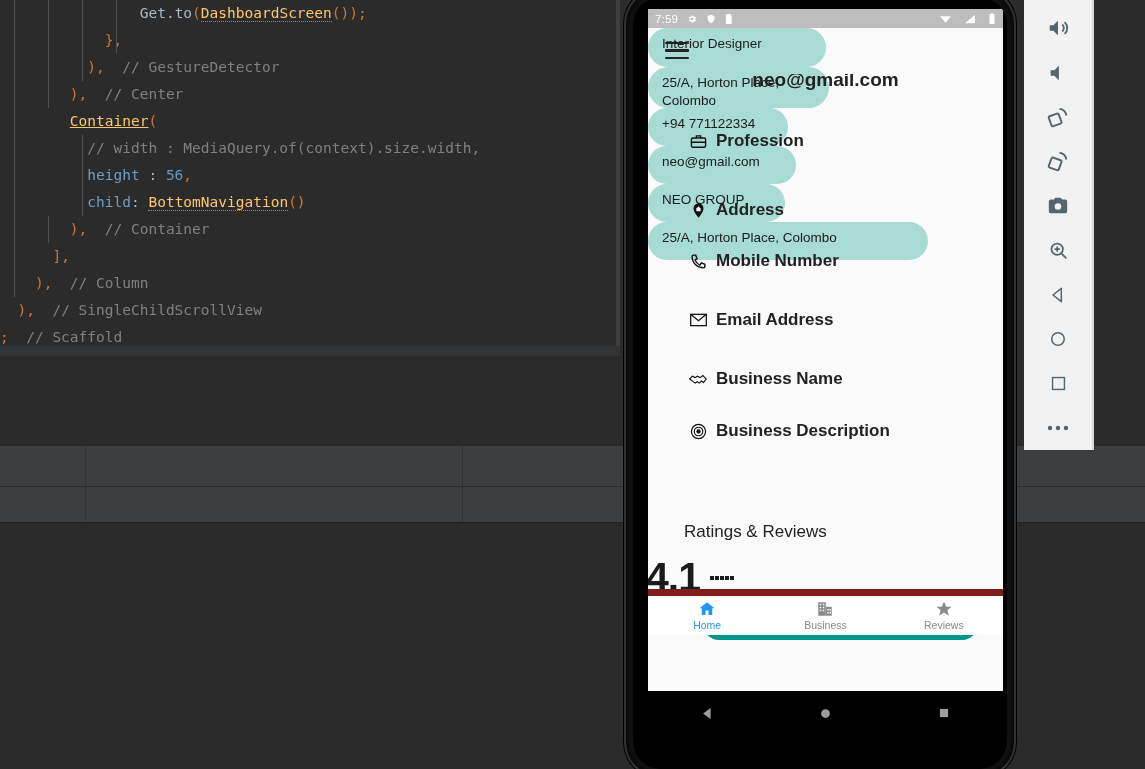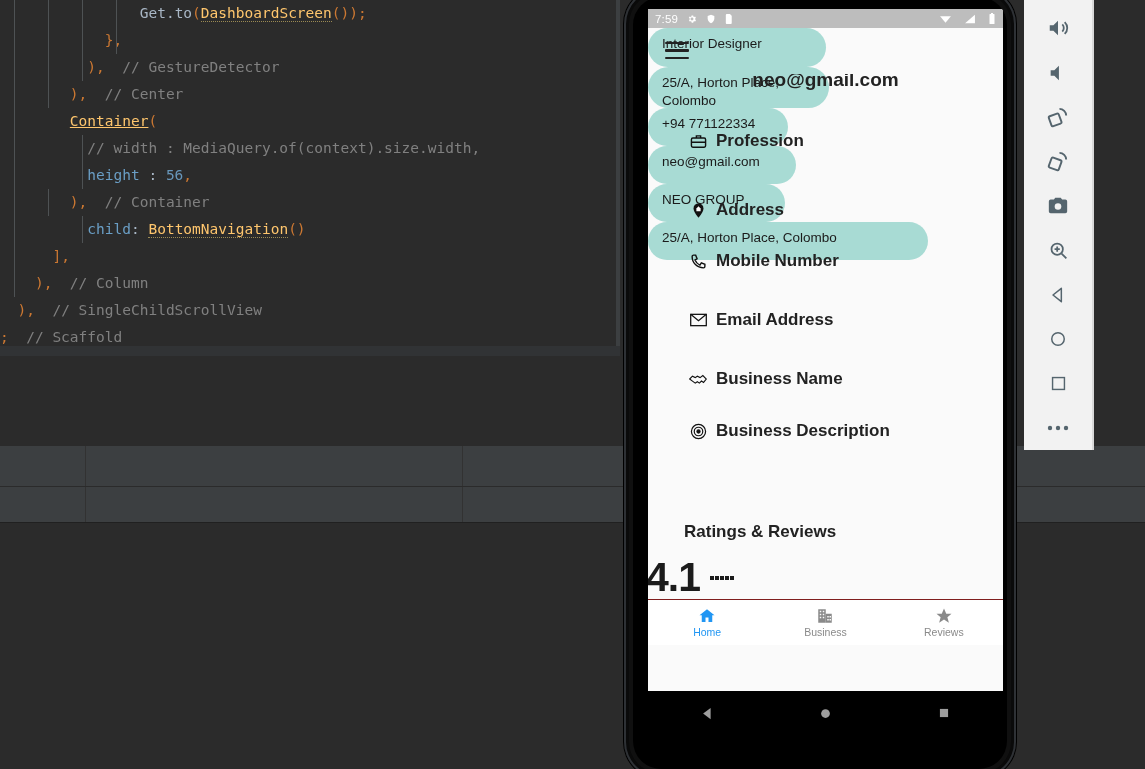--- a/index.html
+++ b/index.html
@@ -58,33 +58,33 @@
   #menu-btn span { display:block; height:2.4px; background:#222; margin-bottom:5px; border-radius:1px; }
   #email-top { position:absolute; left:0; top:46px; width:100%; text-align:center;
                font-size:19px; font-weight:700; color:#222; height:18px; overflow:hidden; line-height:12px; }
 
   .field-row { position:absolute; left:0; width:100%; display:flex; align-items:center;margin-left:28px; }
   .f-icon { width:24px; margin-left:10px; display:flex; justify-content:center; align-items:center; color:#111; }
   .f-label { font-size:17px; font-weight:700; color:#222; margin-left:6px; white-space:nowrap; }
   .pill { background:#a8dbd4; border-radius:22px; display:flex; align-items:flex-start;
           padding:7px 14px; color:#1b1b1b; font-size:13.5px; line-height:18px; }
 
-  #sec-title { position:absolute; left:36px; top:494px; font-size:17px; font-weight:700; color:#222; }
+  #sec-title { position:absolute; left:36px; top:494px; font-size:17px; font-weight:400; color:#222; }
   #rating { position:absolute; left:-2px; top:527px; display:flex; align-items:center; }
   #rating-val { font-size:41px; font-weight:700; color:#1b1b1b; letter-spacing:-1px; line-height:44px; }
   #rating-stars { margin-left:10px; margin-top:2px; display:flex; gap:1px; }
   #rating-stars i { display:block; width:4px; height:4px; background:#1b1b1b; font-style:normal; }
 
   #edit-btn { position:absolute; left:55px; top:580px; width:275px; height:32px; background:#009688;
               border-radius:18px; color:#fff; font-size:13.5px; display:flex; align-items:center;
               justify-content:center; cursor:pointer; }
 
   
-  #bottomnav { position:absolute; left:0; bottom:0; width:100%; height:46px; background:#fff;
-               border-top:1px solid #7f1d1d; display:flex;justify-content:center; }
+  #bottomnav { position:absolute; left:0; bottom:10px; width:100%; height:46px; background:#fff;
+               border-top:7px solid #7f1d1d; display:flex;justify-content:center; }
   .nav-item { flex:1; display:flex; flex-direction:column; align-items:center; justify-content:center;
               gap:1px; cursor:pointer; }
   .nav-label { font-size:10.5px; }
   .nav-item.active .nav-label { color:#2196f3; }
   .nav-item .nav-label { color:#8a8a8a; }
 
   
   #sysnav { position:absolute; left:15px; top:694px; width:355px; height:44px; background:#000;
             display:flex; align-items:center; justify-content:space-around; }
   #sysnav .sn { color:#9e9e9e; }
@@ -106,22 +106,22 @@
 
   <div id="ide">
     <div id="editor">
         <div class="code-line"><span class="ind" style="left: 14px;"></span><span class="ind" style="left: 48px;"></span><span class="ind" style="left: 82px;"></span><span class="ind" style="left: 116px;"></span><span class="tok-plain">                </span><span class="tok-fn">Get</span><span class="tok-plain">.</span><span class="tok-fn">to</span><span class="tok-punct">(</span><span class="tok-warn">DashboardScreen</span><span class="tok-punct">(</span><span class="tok-punct">)</span><span class="tok-punct">)</span><span class="tok-semi">;</span></div>
         <div class="code-line"><span class="ind" style="left: 14px;"></span><span class="ind" style="left: 48px;"></span><span class="ind" style="left: 82px;"></span><span class="ind" style="left: 116px;"></span><span class="tok-plain">            </span><span class="tok-punct">}</span><span class="tok-punct">,</span></div>
         <div class="code-line"><span class="ind" style="left: 14px;"></span><span class="ind" style="left: 48px;"></span><span class="ind" style="left: 82px;"></span><span class="tok-plain">          </span><span class="tok-punct">)</span><span class="tok-punct">,</span><span class="tok-comment">  // GestureDetector</span></div>
         <div class="code-line"><span class="ind" style="left: 14px;"></span><span class="ind" style="left: 48px;"></span><span class="tok-plain">        </span><span class="tok-punct">)</span><span class="tok-punct">,</span><span class="tok-comment">  // Center</span></div>
         <div class="code-line"><span class="ind" style="left: 14px;"></span><span class="tok-plain">        </span><span class="tok-class">Container</span><span class="tok-punct">(</span></div>
         <div class="code-line"><span class="ind" style="left: 14px;"></span><span class="ind" style="left: 82px;"></span><span class="tok-plain">          </span><span class="tok-comment">// width : MediaQuery.of(context).size.width,</span></div>
         <div class="code-line"><span class="ind" style="left: 14px;"></span><span class="ind" style="left: 82px;"></span><span class="tok-plain">          </span><span class="tok-field2">height </span><span class="tok-plain">: </span><span class="tok-num">56</span><span class="tok-punct">,</span></div>
+        <div class="code-line"><span class="ind" style="left: 14px;"></span><span class="ind" style="left: 82px;"></span><span class="tok-plain">          </span><span class="tok-field2">child</span><span class="tok-plain">: </span><span class="tok-warn">BottomNavigation</span><span class="tok-punct">(</span><span class="tok-punct">)</span></div>
         <div class="code-line"><span class="ind" style="left: 14px;"></span><span class="ind" style="left: 48px;"></span><span class="tok-plain">        </span><span class="tok-punct">)</span><span class="tok-punct">,</span><span class="tok-comment">  // Container</span></div>
-        <div class="code-line"><span class="ind" style="left: 14px;"></span><span class="ind" style="left: 82px;"></span><span class="tok-plain">          </span><span class="tok-field2">child</span><span class="tok-plain">: </span><span class="tok-warn">BottomNavigation</span><span class="tok-punct">(</span><span class="tok-punct">)</span></div>
         <div class="code-line"><span class="ind" style="left: 14px;"></span><span class="tok-plain">      </span><span class="tok-punct">]</span><span class="tok-punct">,</span></div>
         <div class="code-line"><span class="ind" style="left: 14px;"></span><span class="tok-plain">    </span><span class="tok-punct">)</span><span class="tok-punct">,</span><span class="tok-comment">  // Column</span></div>
         <div class="code-line"><span class="tok-plain">  </span><span class="tok-punct">)</span><span class="tok-punct">,</span><span class="tok-comment">  // SingleChildScrollView</span></div>
         <div class="code-line"><span class="tok-plain"></span><span class="tok-semi">;</span><span class="tok-comment">  // Scaffold</span></div>
       </div>
     <div id="editor-edge"></div>
     <div id="editor-edge2"></div>
   </div>
 
   <div id="band-a" class="panel-band"></div>

